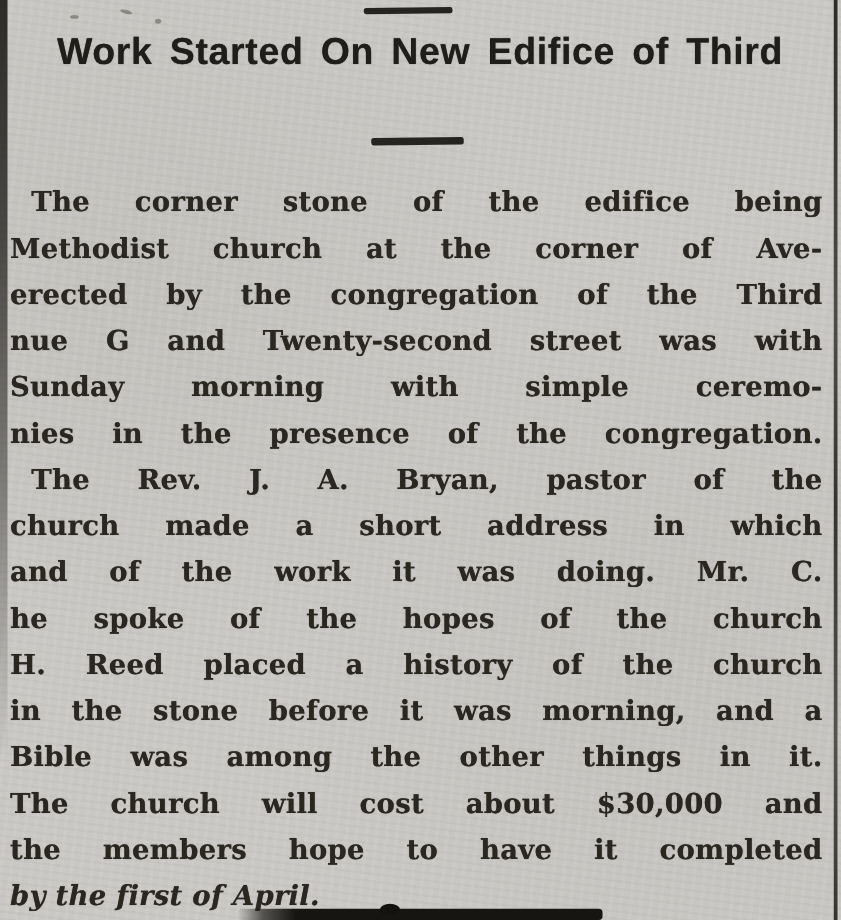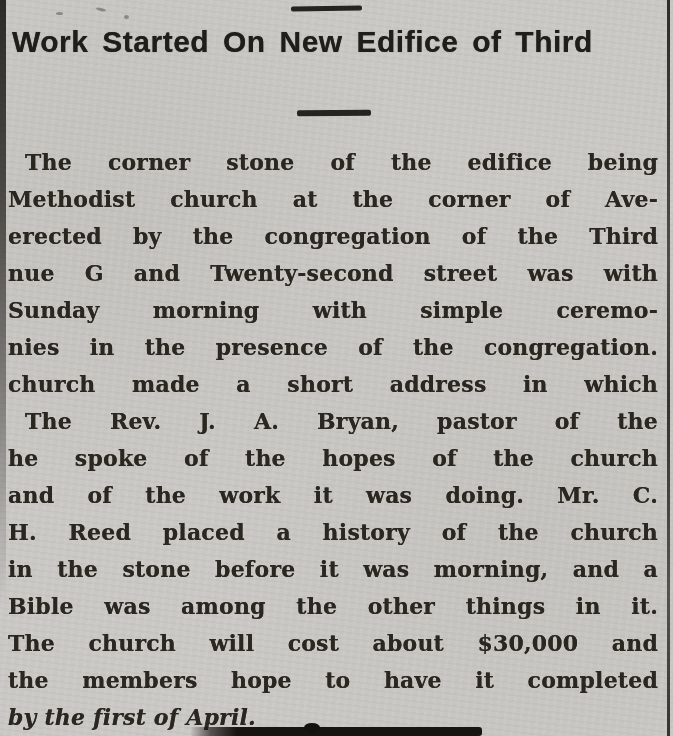--- a/index.html
+++ b/index.html
@@ -59,20 +59,21 @@
   .rule-under-headline {
     left: 297px; top: 110px;
     width: 74px; height: 6px;
     transform: rotate(-0.5deg);
   }
 
   .headline {
     position: absolute;
     left: 12px; top: 21px;
     width: 648px;
+    text-align: center;
     font-family: "Liberation Sans", sans-serif;
     font-weight: bold;
     font-size: 30px;
     line-height: 41px;
     letter-spacing: 0.5px;
     word-spacing: 5px;
     color: #201e1a;
     text-shadow: 0 0 0.7px rgba(32,30,26,0.8);
   }
 
@@ -145,24 +146,24 @@
 
   <div class="rule-dash rule-under-headline"></div>
 
   <div class="body-text">
     <div class="body-line indent">The corner stone of the edifice being</div>
     <div class="body-line">Methodist church at the corner of Ave-</div>
     <div class="body-line">erected by the congregation of the Third</div>
     <div class="body-line">nue G and Twenty-second street was with</div>
     <div class="body-line">Sunday morning with simple ceremo-</div>
     <div class="body-line">nies in the presence of the congregation.</div>
+    <div class="body-line indent">The Rev. J. A. Bryan, pastor of the</div>
     <div class="body-line">church made a short address in which</div>
-    <div class="body-line indent">The Rev. J. A. Bryan, pastor of the</div>
+    <div class="body-line">and of the work it was doing. Mr. C.</div>
     <div class="body-line">he spoke of the hopes of the church</div>
-    <div class="body-line">and of the work it was doing. Mr. C.</div>
     <div class="body-line">H. Reed placed a history of the church</div>
     <div class="body-line">in the stone before it was morning, and a</div>
     <div class="body-line">Bible was among the other things in it.</div>
     <div class="body-line">The church will cost about $30,000 and</div>
     <div class="body-line">the members hope to have it completed</div>
     <div class="body-line last-line">by the first of April.</div>
   </div>
 
   <div class="bottom-bar">
     <span class="blob"></span>

